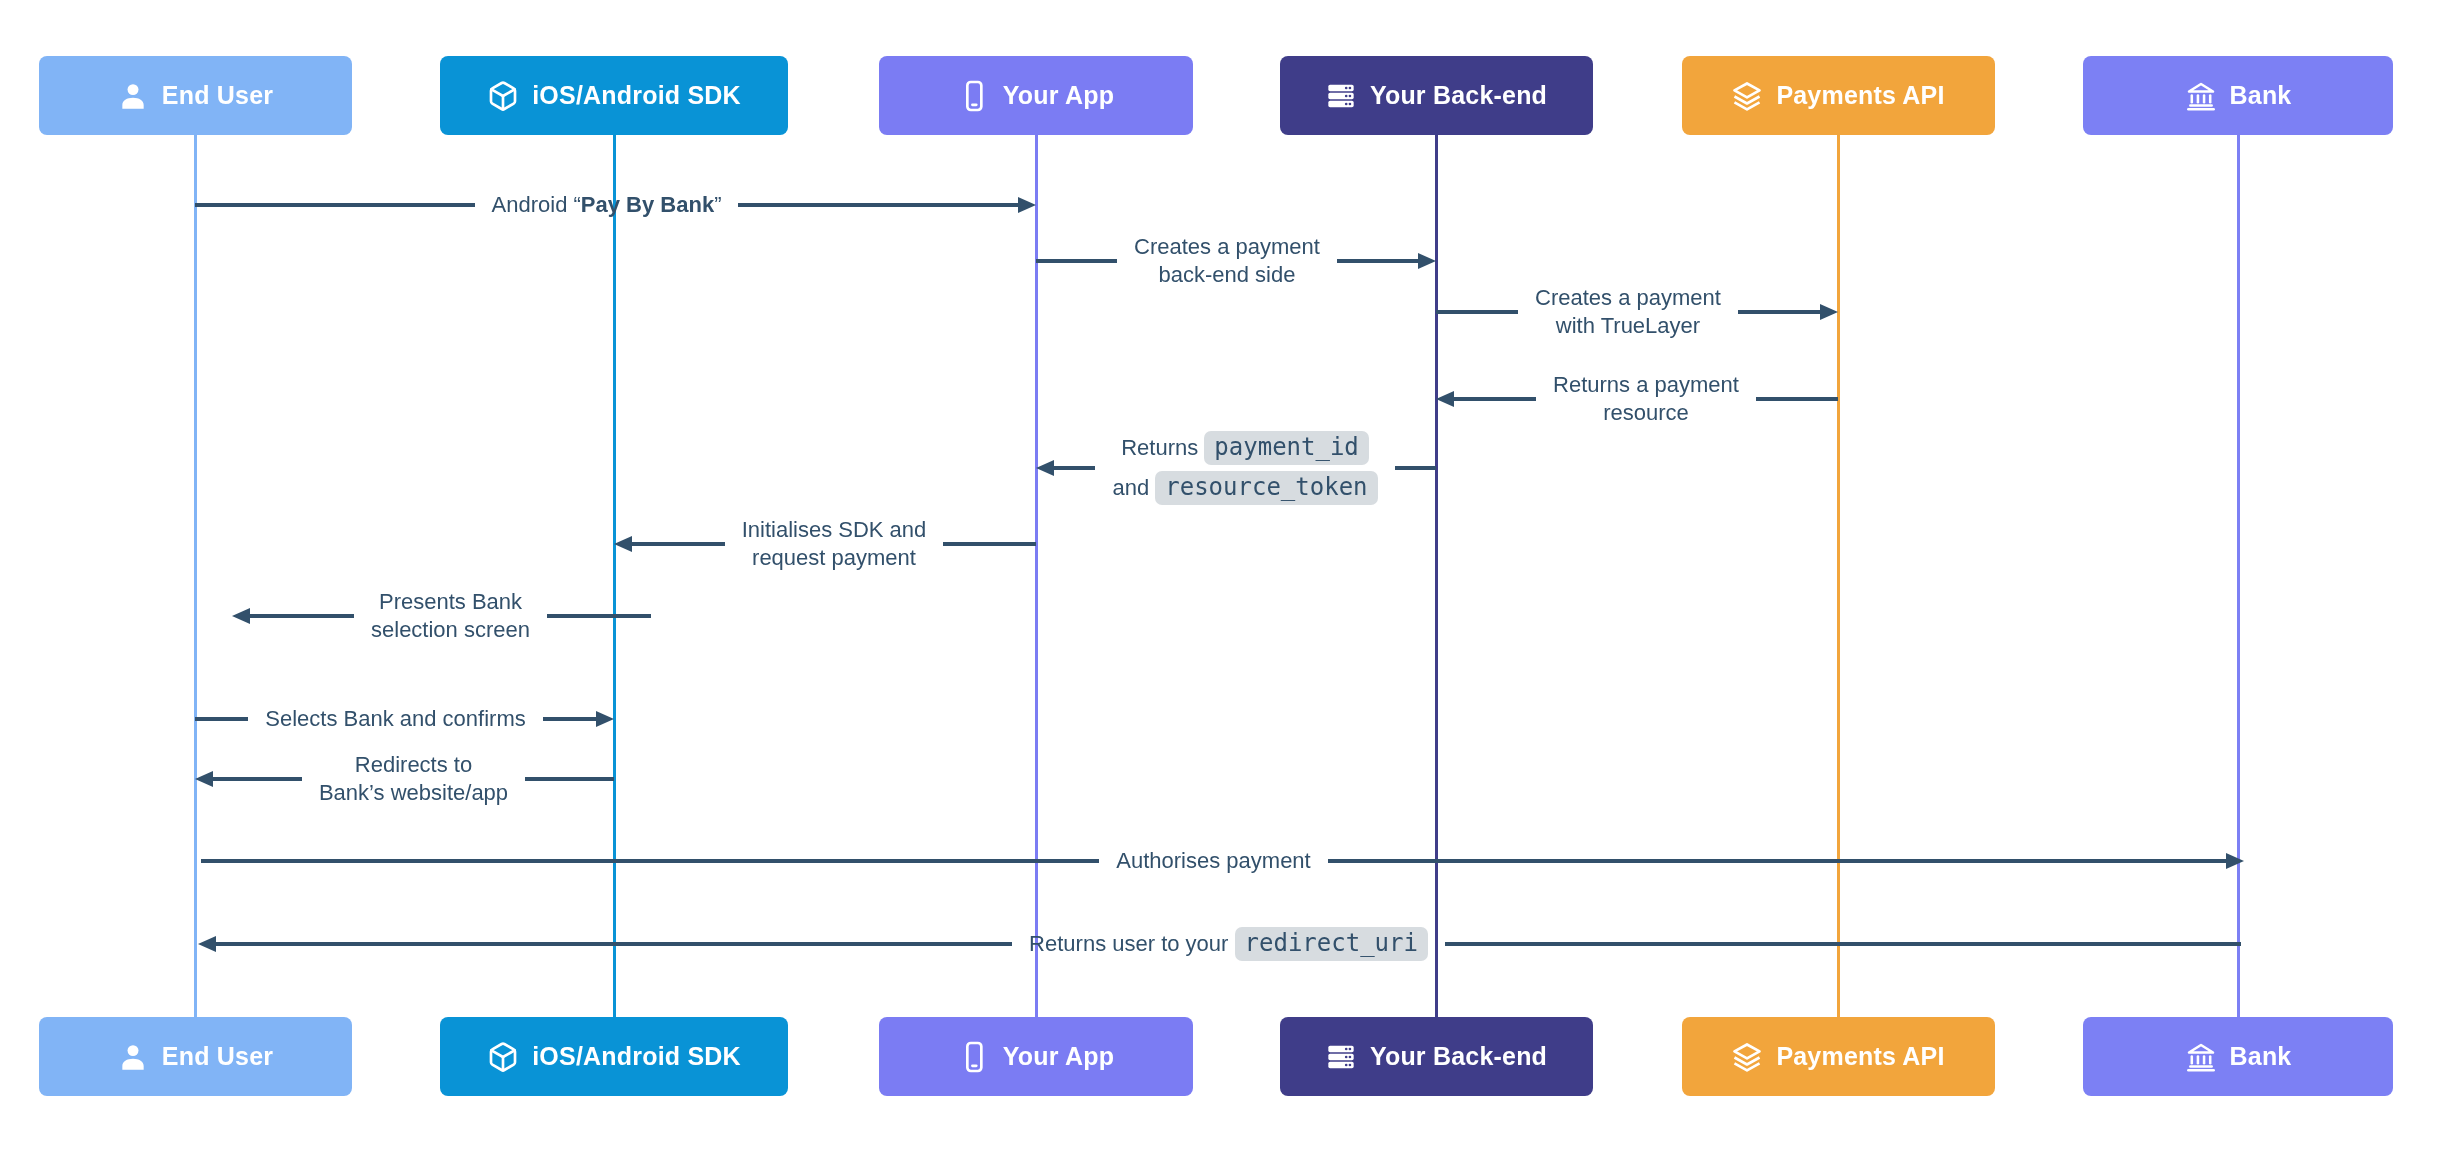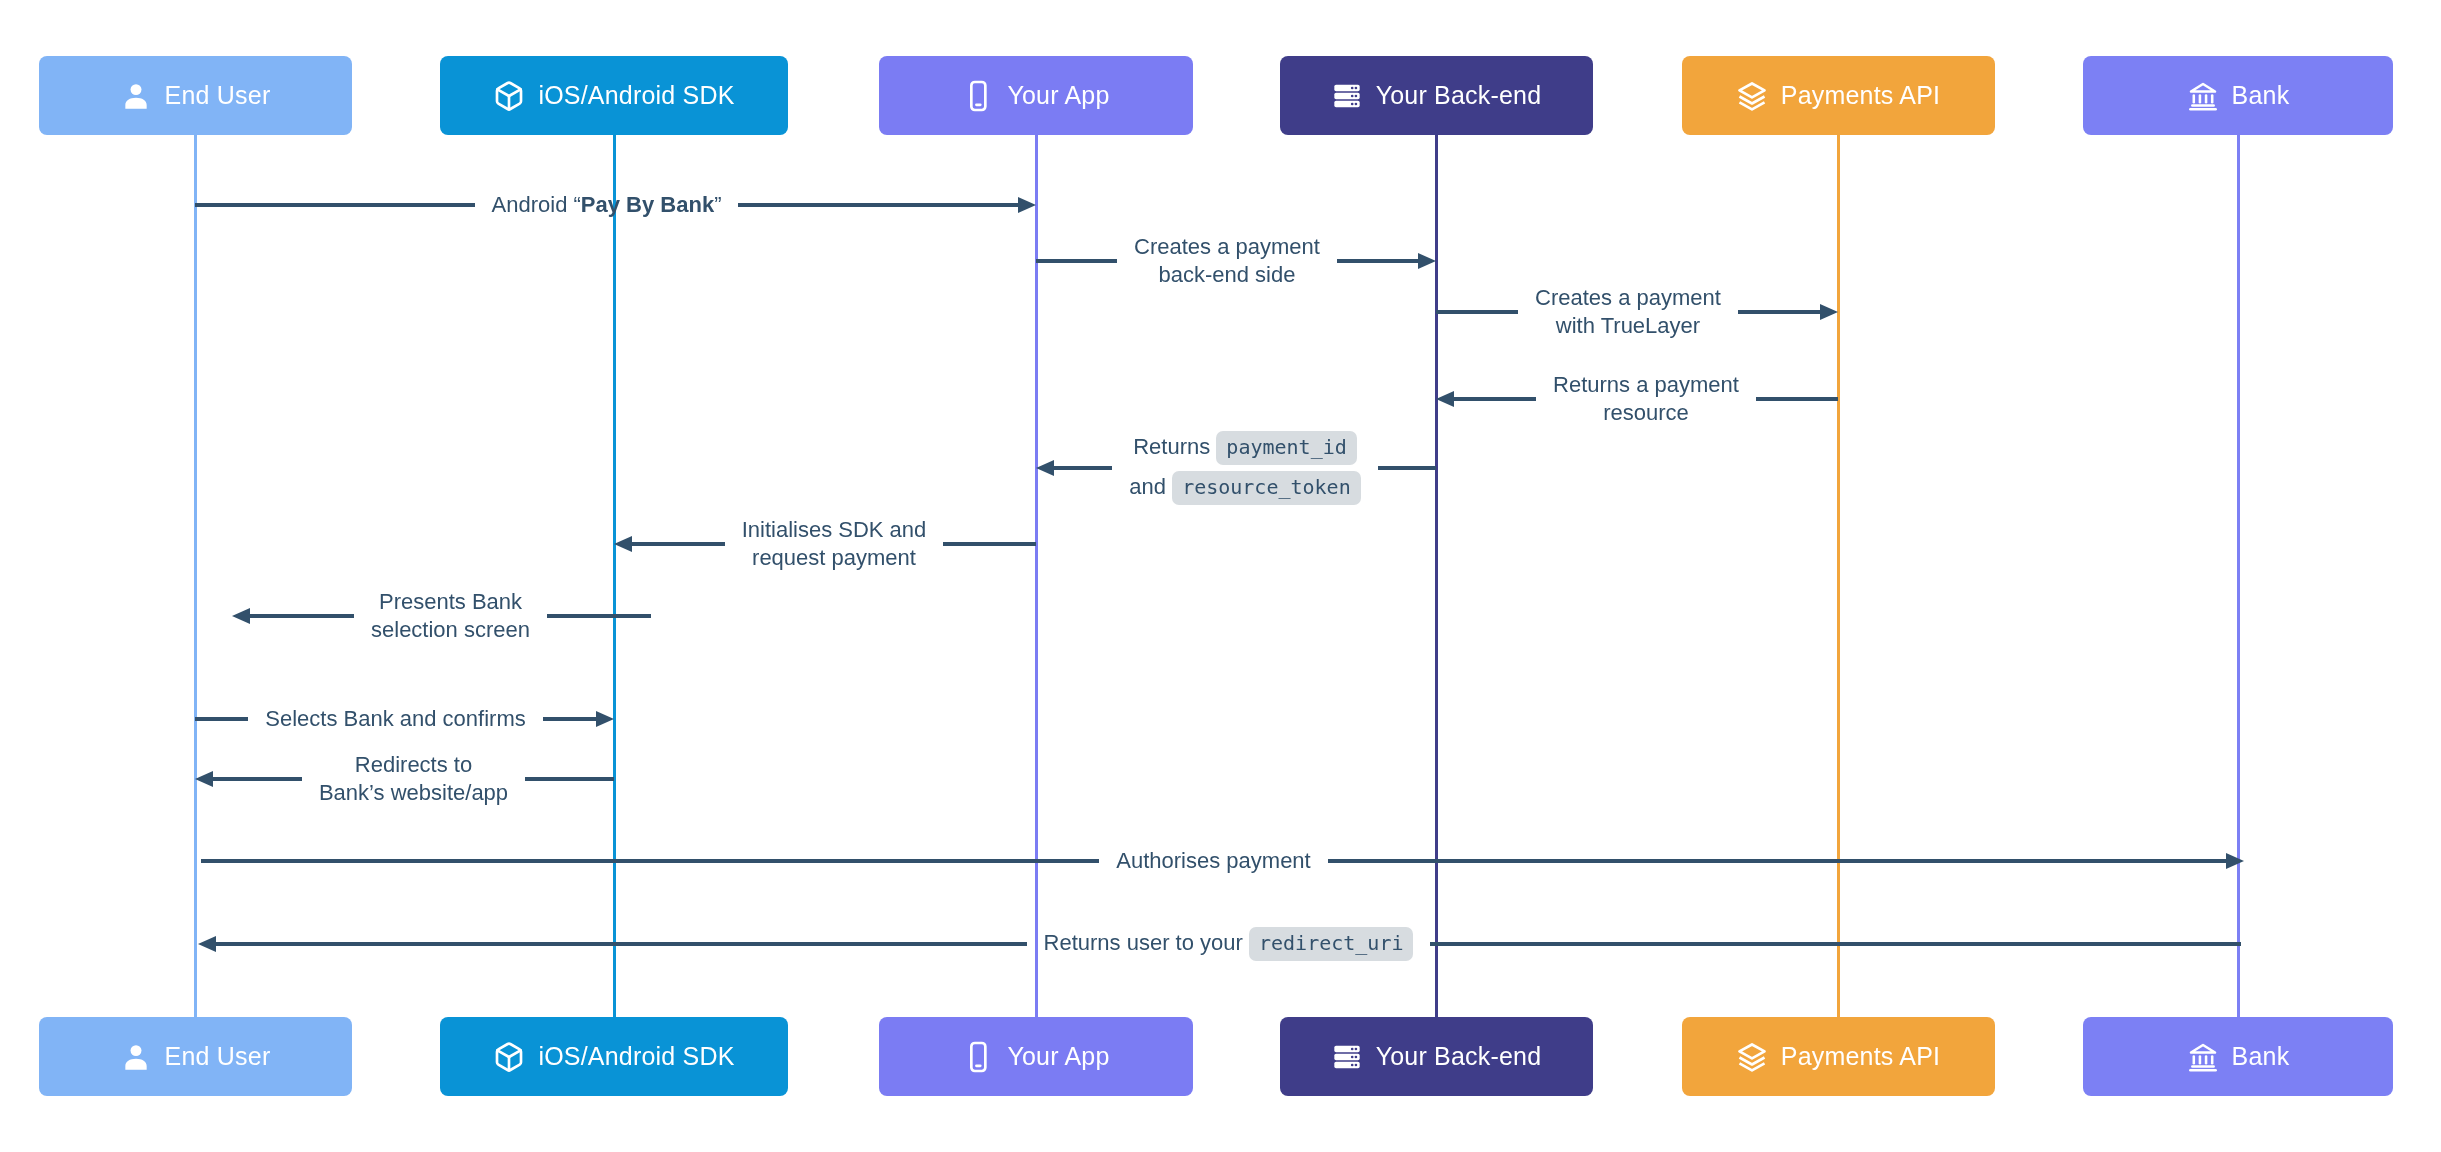--- a/index.html
+++ b/index.html
@@ -7,31 +7,31 @@
   }
   html,body{margin:0;padding:0;background:var(--bg);}
   #diagram{
     position:relative;width:2441px;height:1152px;background:var(--bg);
     overflow:hidden;font-family:"Liberation Sans",sans-serif;
   }
   .actor{
     position:absolute;display:flex;align-items:center;justify-content:center;
     gap:13px;border-radius:8px;color:#fff;box-sizing:border-box;
   }
-  .actor-label{font-size:25px;font-weight:400;letter-spacing:.2px;white-space:nowrap;}
+  .actor-label{font-size:25px;font-weight:700;letter-spacing:.2px;white-space:nowrap;}
   .actor svg{width:32px;height:32px;flex:none;display:block;}
   .lifeline{position:absolute;width:3px;}
   .msg{position:absolute;display:flex;align-items:center;transform:translateY(-50%);}
   .seg{flex:1;height:4px;background:var(--arrow);min-width:6px;}
   .msg-label{padding:0 17px;text-align:center;color:var(--text);font-size:22px;line-height:28px;}
   .msg-line{white-space:nowrap;}
   .msg-line b{font-weight:700;}
   .chip{
     background:var(--chip);border-radius:7px;padding:2px 10px 4px;
-    font-family:"DejaVu Sans Mono",monospace;font-size:20px;display:inline-block;
+    font-family:"DejaVu Sans Mono",monospace;font-size:24px;display:inline-block;
     margin:3px 0;color:var(--text);
   }
   .head-right{
     width:0;height:0;border-top:8px solid transparent;border-bottom:8px solid transparent;
     border-left:18px solid var(--arrow);flex:none;
   }
   .head-left{
     width:0;height:0;border-top:8px solid transparent;border-bottom:8px solid transparent;
     border-right:18px solid var(--arrow);flex:none;
   }

